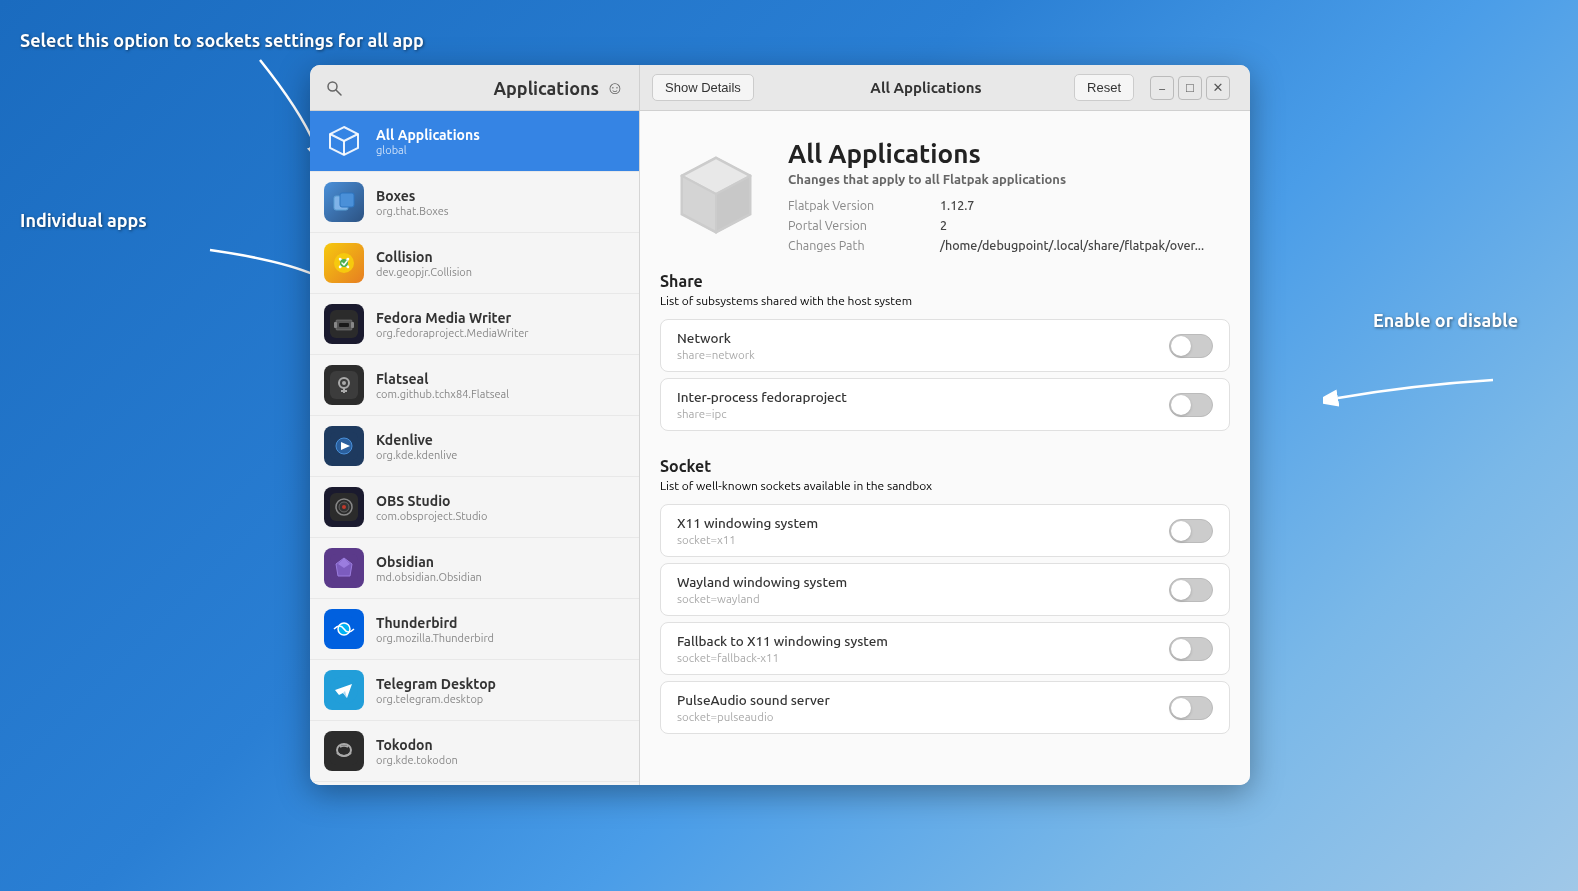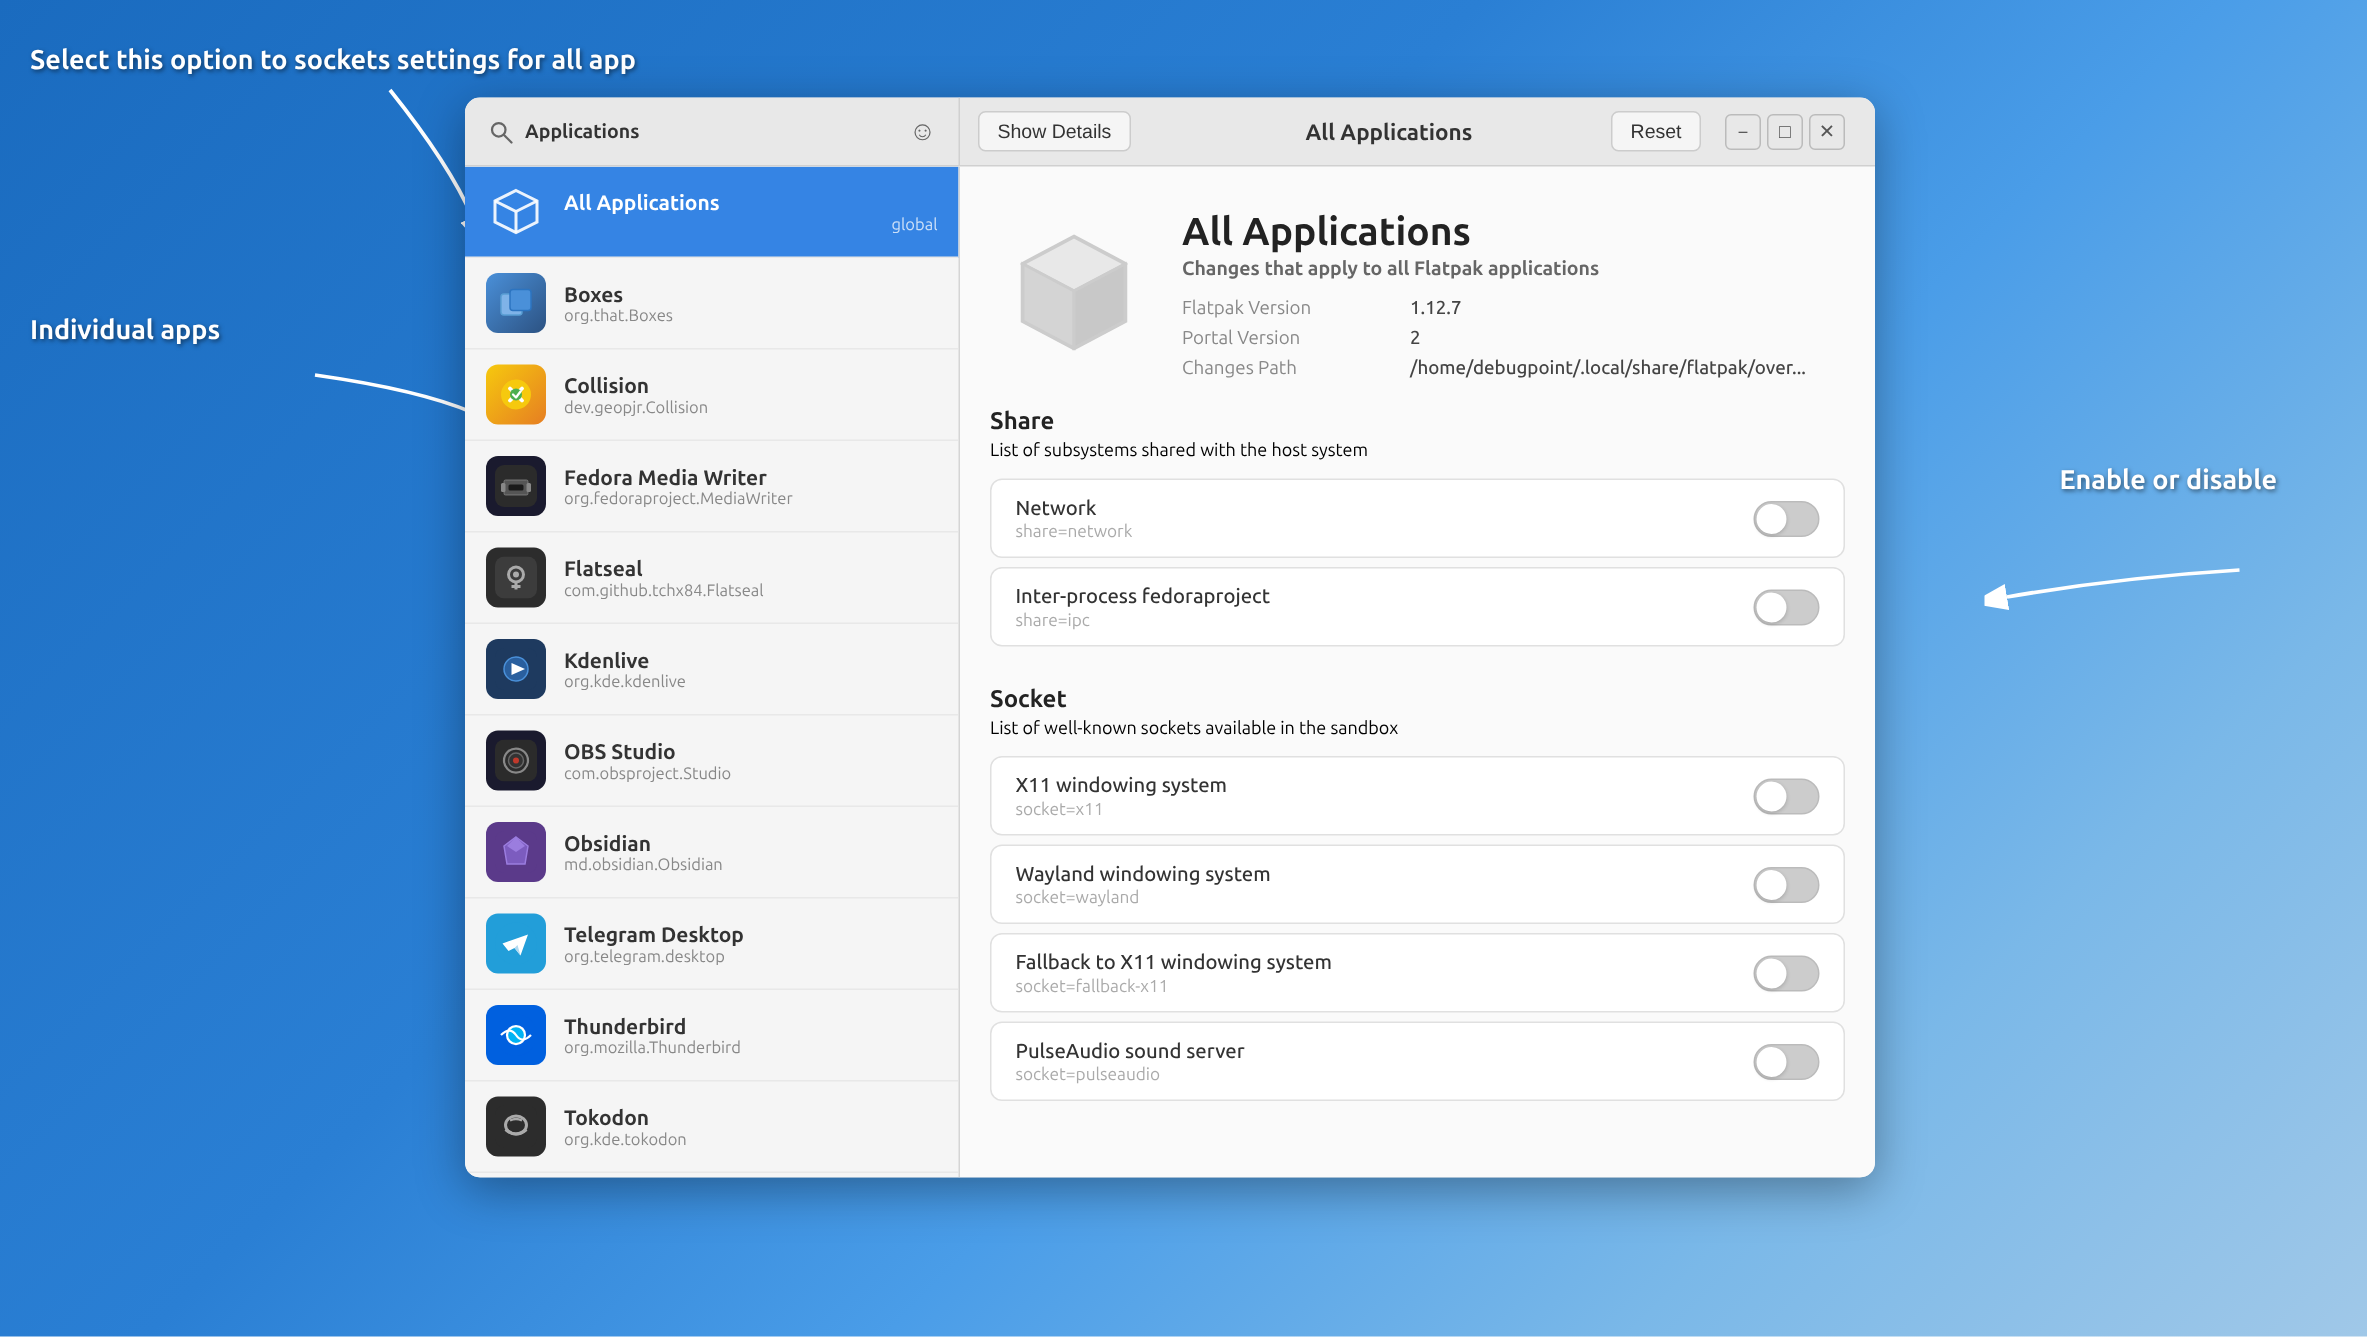--- a/index.html
+++ b/index.html
@@ -69,22 +69,22 @@
       display: flex;
       align-items: center;
       justify-content: center;
       color: #666;
       font-size: 16px;
       cursor: pointer;
     }
 
     .titlebar-app-title {
       flex: 1;
-      text-align: left;
-      font-size: 13px;
+      text-align: right;
+      font-size: 18px;
       font-weight: 600;
       color: #333;
     }
 
     .emoji-btn {
       width: 32px;
       height: 32px;
       display: flex;
       align-items: center;
       justify-content: center;
@@ -172,21 +172,21 @@
     .app-item {
       display: flex;
       align-items: center;
       padding: 10px 14px;
       cursor: pointer;
       border-bottom: 1px solid #e8e8e8;
       gap: 12px;
     }
     .app-item.active { background: #3584e4; }
     .app-item.active .app-name { color: white; }
-    .app-item.active .app-id { color: rgba(255,255,255,0.75); text-align: right; }
+    .app-item.active .app-id { color: rgba(255,255,255,0.75); }
 
     .app-icon {
       width: 40px;
       height: 40px;
       border-radius: 8px;
       flex-shrink: 0;
       display: flex;
       align-items: center;
       justify-content: center;
       font-size: 22px;
@@ -502,44 +502,44 @@
             <polygon points="14,4 20,10 14,14 8,10" fill="#9b7ddf"></polygon>
           </svg>
         </div>
         <div class="app-info">
           <div class="app-name">Obsidian</div>
           <div class="app-id">md.obsidian.Obsidian</div>
         </div>
       </div>
 
       <div class="app-item">
+        <div class="app-icon icon-thunderbird">
+          <svg width="28" height="28" viewBox="0 0 28 28">
+            <rect width="28" height="28" rx="14" fill="#0060df"></rect>
+            <circle cx="14" cy="14" r="6" fill="#00b3f4" stroke="white" stroke-width="1.5"></circle>
+            <path d="M4 14 Q10 8 14 14 Q18 20 24 14" stroke="white" stroke-width="1.5" fill="none"></path>
+          </svg>
+        </div>
+        <div class="app-info">
+          <div class="app-name">Thunderbird</div>
+          <div class="app-id">org.mozilla.Thunderbird</div>
+        </div>
+      </div>
+
+      <div class="app-item">
         <div class="app-icon icon-telegram">
           <svg width="28" height="28" viewBox="0 0 28 28">
             <rect width="28" height="28" rx="14" fill="#229ed9"></rect>
             <path d="M5 14 L22 8 L17 22 L13 17 L9 19 Z" fill="white"></path>
             <path d="M13 17 L17 22 L15 15 Z" fill="#b0d9f0"></path>
           </svg>
         </div>
         <div class="app-info">
           <div class="app-name">Telegram Desktop</div>
           <div class="app-id">org.telegram.desktop</div>
-        </div>
-      </div>
-
-      <div class="app-item">
-        <div class="app-icon icon-thunderbird">
-          <svg width="28" height="28" viewBox="0 0 28 28">
-            <rect width="28" height="28" rx="14" fill="#0060df"></rect>
-            <circle cx="14" cy="14" r="6" fill="#00b3f4" stroke="white" stroke-width="1.5"></circle>
-            <path d="M4 14 Q10 8 14 14 Q18 20 24 14" stroke="white" stroke-width="1.5" fill="none"></path>
-          </svg>
-        </div>
-        <div class="app-info">
-          <div class="app-name">Thunderbird</div>
-          <div class="app-id">org.mozilla.Thunderbird</div>
         </div>
       </div>
 
       <div class="app-item">
         <div class="app-icon icon-tokodon">
           <svg width="28" height="28" viewBox="0 0 28 28">
             <rect width="28" height="28" rx="6" fill="#2c2c2c"></rect>
             <ellipse cx="14" cy="13" rx="7" ry="6" fill="none" stroke="#aaa" stroke-width="2"></ellipse>
             <path d="M7 16 Q14 22 21 16" stroke="#aaa" stroke-width="2" fill="none"></path>
             <path d="M10 10 Q14 8 18 10" stroke="#aaa" stroke-width="1.5" fill="none"></path>

